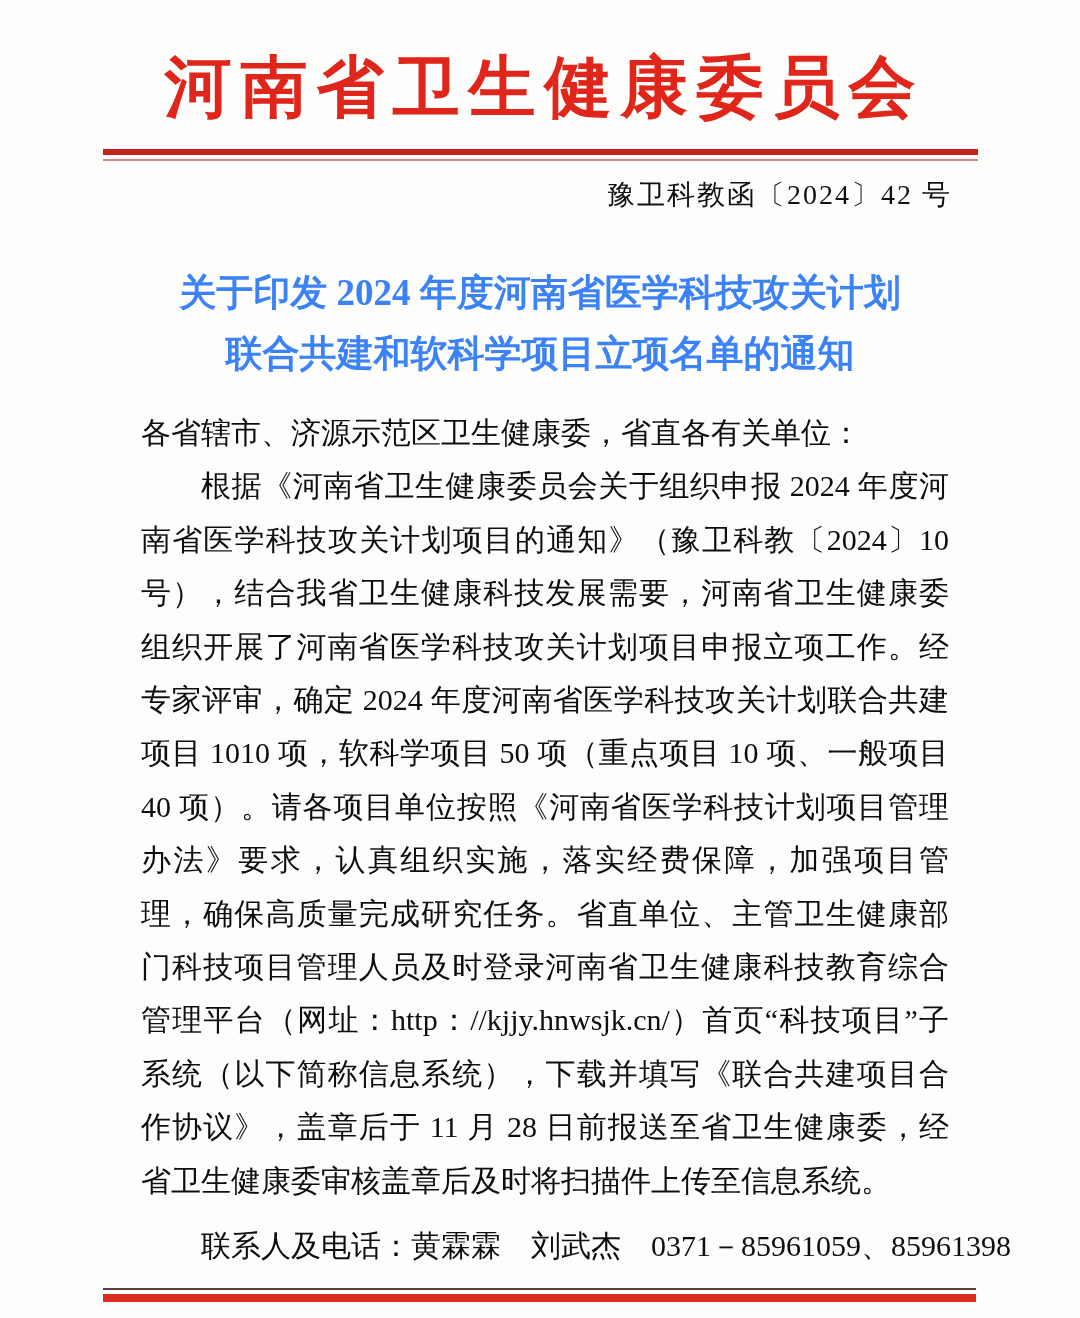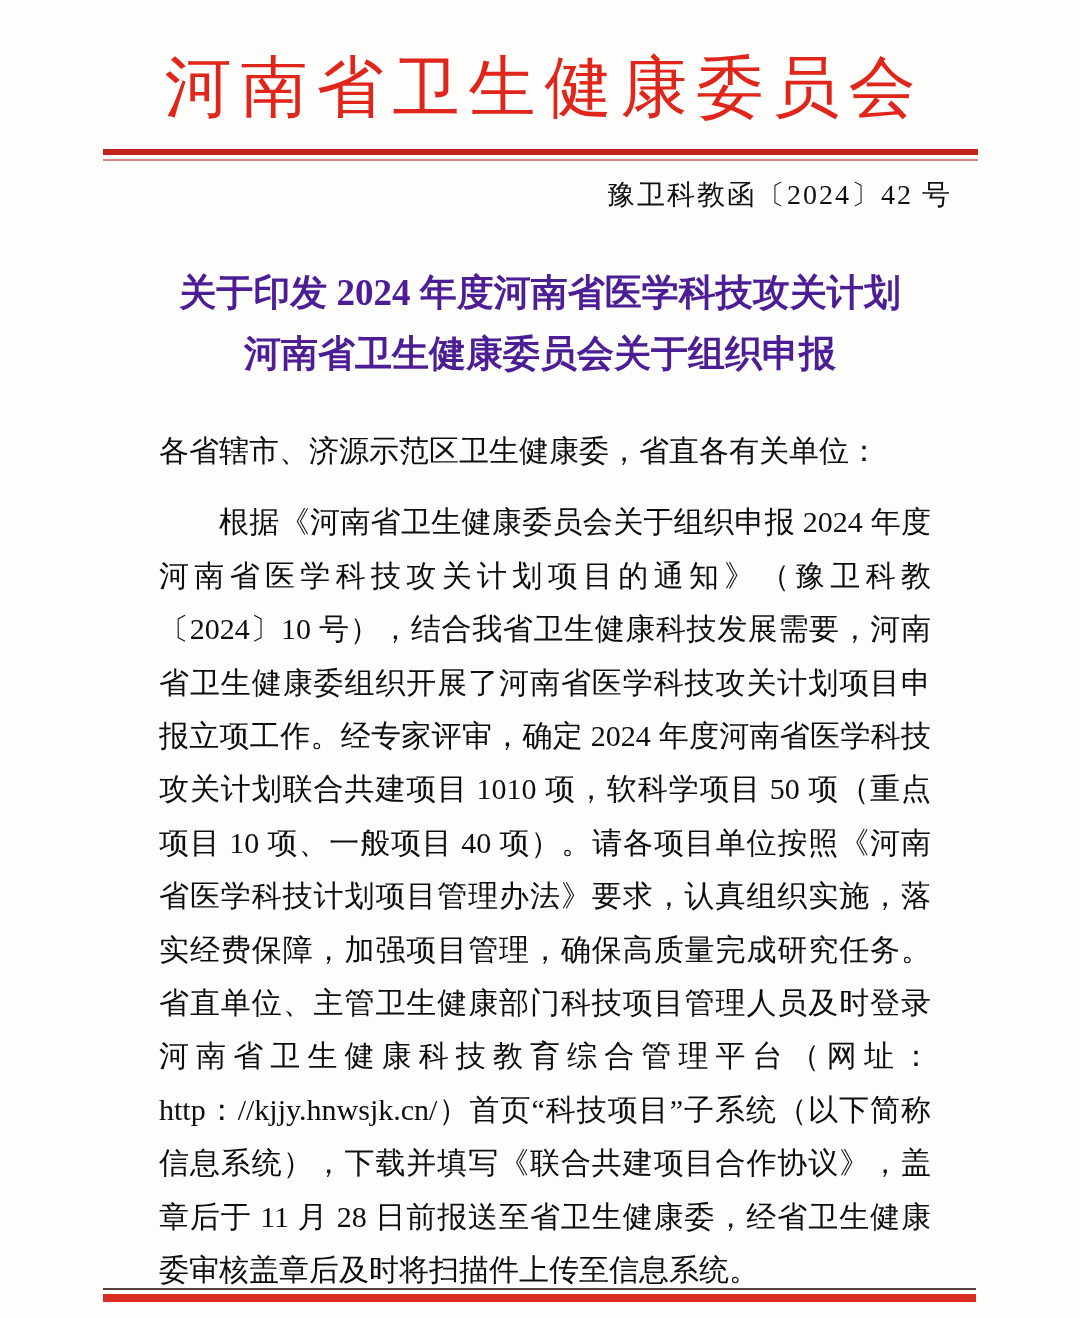--- a/index.html
+++ b/index.html
@@ -16,21 +16,21 @@
     inset: 0;
   }
   
   .agency-name {
     position: absolute;
     top: 42px;
     left: 0;
     width: 100%;
     text-align: center;
     font-size: 67px;
-    font-weight: normal;
+    font-weight: bold;
     color: #e0251a;
     letter-spacing: 9px;
     padding-left: 9px;
     white-space: nowrap;
   }
   
   .rule-thick {
     position: absolute;
     top: 149px;
     left: 103px;
@@ -59,36 +59,36 @@
   
   .notice-title {
     position: absolute;
     top: 262px;
     left: 80px;
     width: 920px;
     text-align: center;
     font-weight: bold;
     font-size: 37px;
     line-height: 61px;
-    color: #4c1d95;
+    color: #3b82f6;
   }
   .notice-title .line { white-space: nowrap; }
   
   .body-text {
     position: absolute;
     top: 406px;
     left: 141px;
     width: 808px;
     font-size: 30px;
     line-height: 53.4px;
     text-align: justify;
     text-justify: inter-character;
     color: #0e0e0e;
   }
-  .body-text p { margin: 18px; }
+  .body-text p { margin: 0; }
   .body-text .indent { text-indent: 2em; font-family: Liberation Serif, serif; }
   .body-text .contact { margin-top: 12px; white-space: nowrap; }
   
   .footer-dark-line {
     position: absolute;
     top: 1288px;
     left: 103px;
     width: 873px;
     height: 2px;
     background: #55423e;
@@ -109,24 +109,25 @@
 
   <div class="agency-name">河南省卫生健康委员会</div>
 
   <div class="rule-thick"></div>
   <div class="rule-thin"></div>
 
   <div class="doc-number">豫卫科教函〔2024〕42 号</div>
 
   <div class="notice-title">
     <div class="line">关于印发 2024 年度河南省医学科技攻关计划</div>
-    <div class="line">河南省卫生健康委员会关于组织申报</div>
+    <div class="line">联合共建和软科学项目立项名单的通知</div>
   </div>
 
   <div class="body-text">
     <p class="salutation">各省辖市、济源示范区卫生健康委，省直各有关单位：</p>
     <p class="indent main">根据《河南省卫生健康委员会关于组织申报 2024 年度河南省医学科技攻关计划项目的通知》（豫卫科教〔2024〕10 号），结合我省卫生健康科技发展需要，河南省卫生健康委组织开展了河南省医学科技攻关计划项目申报立项工作。经专家评审，确定 2024 年度河南省医学科技攻关计划联合共建项目 1010 项，软科学项目 50 项（重点项目 10 项、一般项目 40 项）。请各项目单位按照《河南省医学科技计划项目管理办法》要求，认真组织实施，落实经费保障，加强项目管理，确保高质量完成研究任务。省直单位、主管卫生健康部门科技项目管理人员及时登录河南省卫生健康科技教育综合管理平台（网址：http：//kjjy.hnwsjk.cn/）首页“科技项目”子系统（以下简称信息系统），下载并填写《联合共建项目合作协议》，盖章后于 11 月 28 日前报送至省卫生健康委，经省卫生健康委审核盖章后及时将扫描件上传至信息系统。</p>
+    <p class="indent contact">联系人及电话：黄霖霖　刘武杰　0371－85961059、85961398</p>
   </div>
 
   <div class="footer-dark-line"></div>
   <div class="footer-red-line"></div>
 
 </div>
 
 </body></html>

